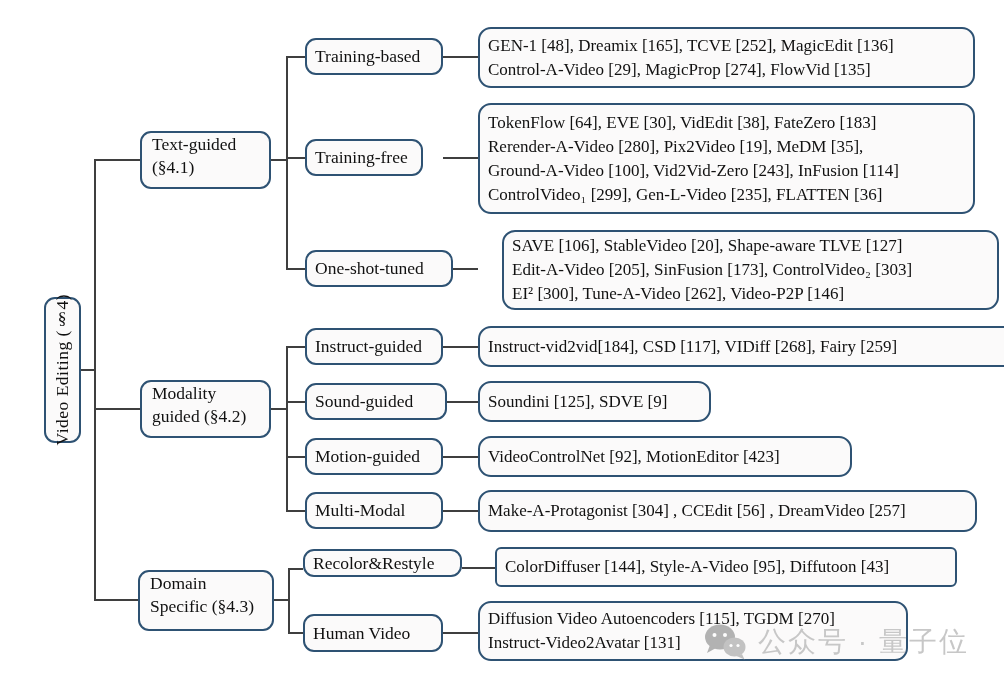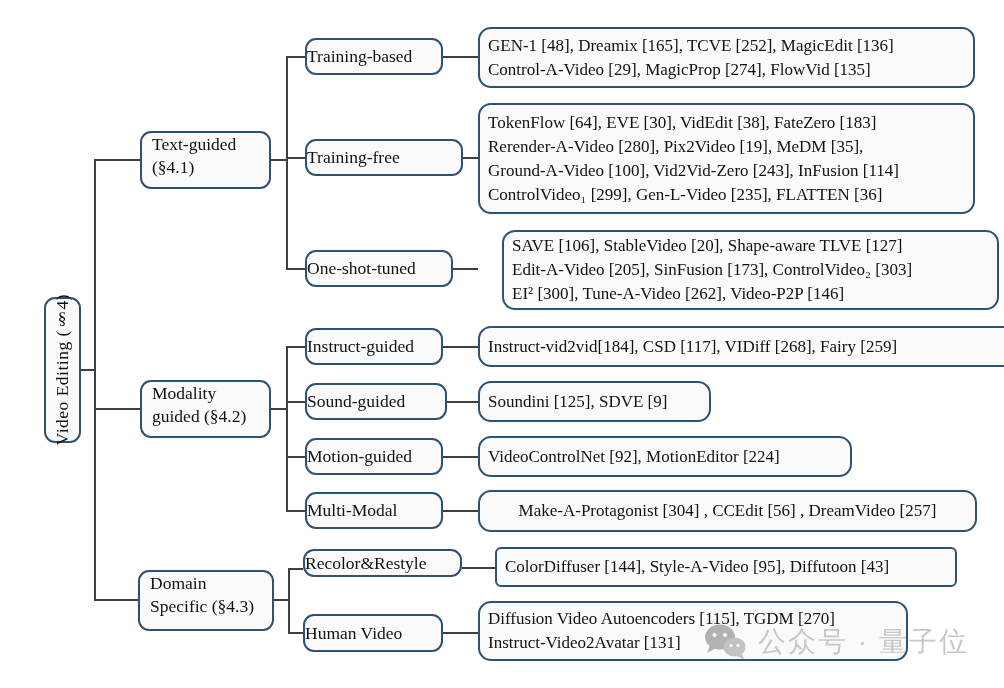--- a/index.html
+++ b/index.html
@@ -20,21 +20,21 @@
   }
   .leaf{
     display:flex;flex-direction:column;justify-content:center;
     padding:1px 8px;
     font-size:17px;line-height:24px;
     white-space:nowrap;
     border-radius:13px;
   }
   .mid{
     display:flex;align-items:center;
-    padding-left:0;
+    padding-left:8px;
     font-size:17.5px;
     white-space:nowrap;
   }
   .branch{
     display:flex;flex-direction:column;
     padding-left:10px;
     font-size:17.5px;line-height:23px;
   }
   .root{
     display:flex;align-items:center;justify-content:center;
@@ -111,21 +111,21 @@
     <div>guided (§4.2)</div>
   </div>
   <div class="box branch" style="left:138px;top:570px;width:136px;height:61px;">
     <div>Domain</div>
     <div>Specific (§4.3)</div>
   </div>
 
   <div class="box mid" style="left:305px;top:38px;width:138px;height:37px;">
     <span>Training-based</span>
   </div>
-  <div class="box mid" style="left:305px;top:139px;width:158px;height:37px;align-items:center;">
+  <div class="box mid" style="left:305px;top:139px;width:118px;height:37px;align-items:center;">
     <span>Training-free</span>
   </div>
   <div class="box mid" style="left:305px;top:250px;width:148px;height:37px;">
     <span>One-shot-tuned</span>
   </div>
   <div class="box mid" style="left:305px;top:328px;width:138px;height:37px;">
     <span>Instruct-guided</span>
   </div>
   <div class="box mid" style="left:305px;top:383px;width:142px;height:37px;">
     <span>Sound-guided</span>
@@ -158,23 +158,23 @@
     <div>Edit-A-Video [205], SinFusion [173], ControlVideo₂ [303]</div>
     <div>EI² [300], Tune-A-Video [262], Video-P2P [146]</div>
   </div>
   <div class="box leaf" style="left:478px;top:326px;width:579px;height:41px;">
     <div>Instruct-vid2vid[184], CSD [117], VIDiff [268], Fairy [259]</div>
   </div>
   <div class="box leaf" style="left:478px;top:381px;width:233px;height:41px;">
     <div>Soundini [125], SDVE [9]</div>
   </div>
   <div class="box leaf" style="left:478px;top:436px;width:374px;height:41px;">
-    <div>VideoControlNet [92], MotionEditor [224]</div>
+    <div>VideoControlNet [92], MotionEditor [423]</div>
   </div>
-  <div class="box leaf" style="left:478px;top:490px;width:499px;height:42px;text-align:center;">
+  <div class="box leaf" style="left:478px;top:490px;width:499px;height:42px;">
     <div>Make-A-Protagonist [304] , CCEdit [56] , DreamVideo [257]</div>
   </div>
   <div class="box leaf" style="left:495px;top:547px;width:462px;height:40px;border-radius:6px;">
     <div>ColorDiffuser [144], Style-A-Video [95], Diffutoon [43]</div>
   </div>
   <div class="box leaf" style="left:478px;top:601px;width:430px;height:60px;">
     <div>Diffusion Video Autoencoders [115], TGDM [270]</div>
     <div>Instruct-Video2Avatar [131]</div>
   </div>
 

